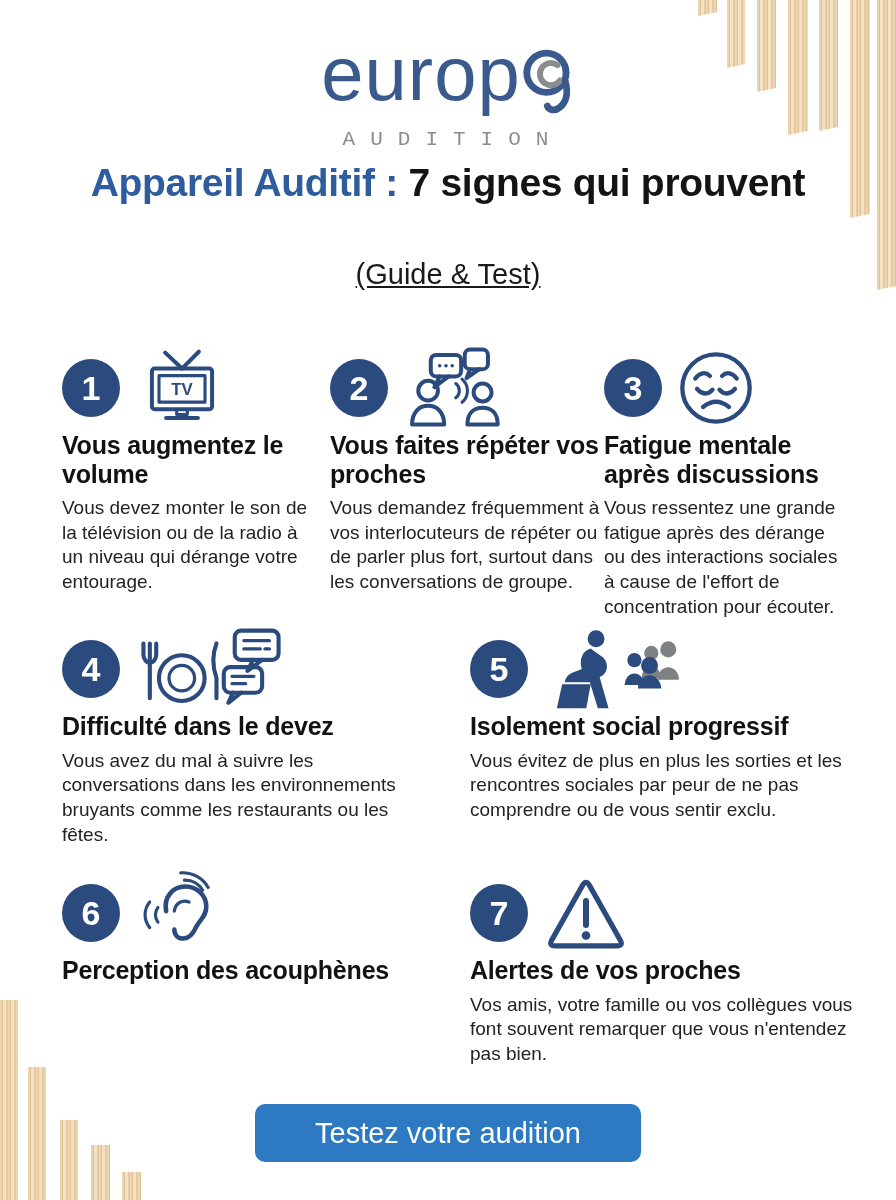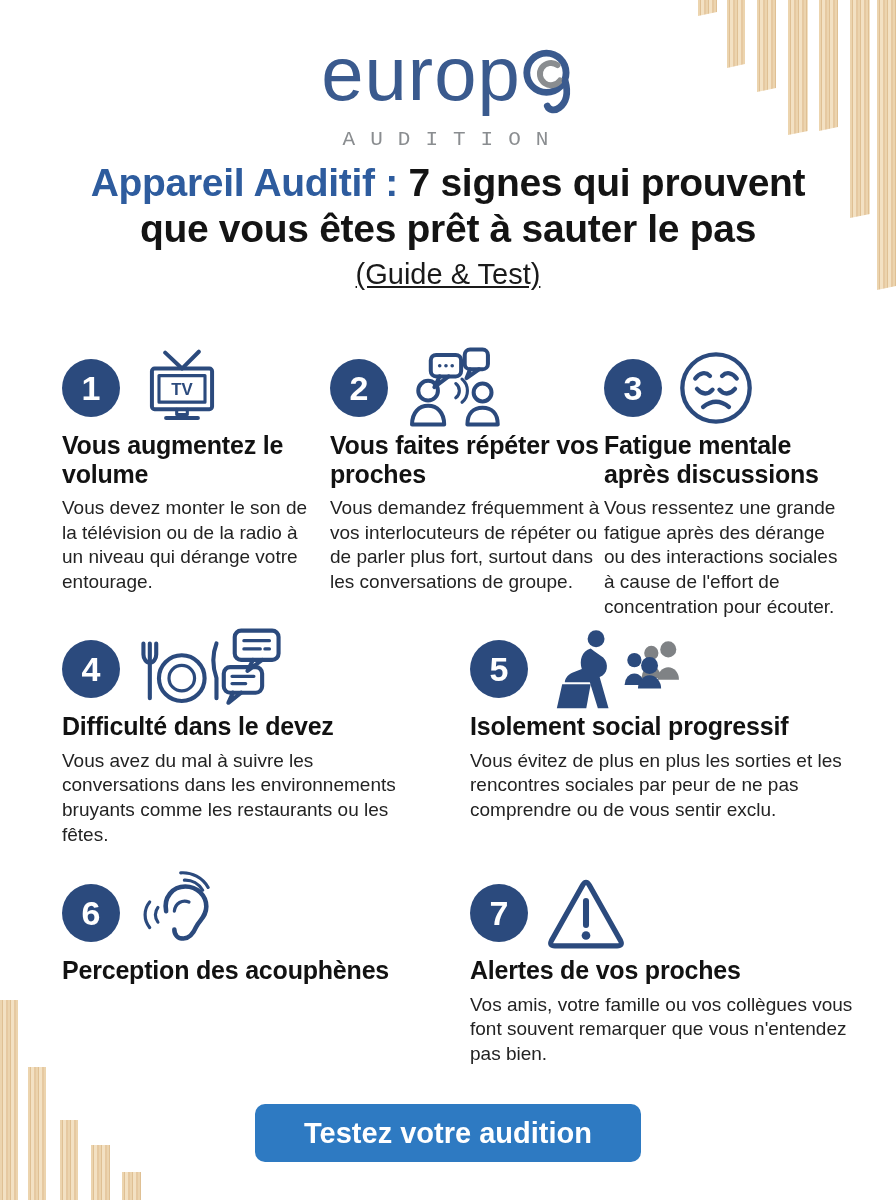--- a/index.html
+++ b/index.html
@@ -37,21 +37,21 @@
   .heading { color:#121212; font-size:25px; font-weight:bold; line-height:1.14; letter-spacing:-0.2px; }
   .body { margin-top:8px; color:#232323; font-size:19px; line-height:1.3; }
   .ic { stroke:#2b4a7d; fill:none; stroke-width:4.5; stroke-linecap:round; stroke-linejoin:round; }
   .ic .fillnavy { fill:#2b4a7d; stroke:none; }
   .ic .fillgray { fill:#7f8285; stroke:none; }
   .ic .thin { stroke-width:3.5; }
   
   .cta {
     position:absolute; top:1104px; left:50%; transform:translateX(-50%);
     width:386px; height:58px; background:#2e7ac2; border:none; border-radius:10px;
-    color:#ffffff; font-family:"Liberation Sans", sans-serif; font-size:29px; font-weight:bold; cursor:pointer;
+    color:#ffffff; font-family:"Liberation Sans", sans-serif; font-size:29px; font-weight:normal; cursor:pointer;
   }
   
   #item1 { top:345px; left:62px;  width:258px; }
   #item2 { top:345px; left:330px; width:272px; }
   #item3 { top:345px; left:604px; width:246px; }
   #item4 { top:626px; left:62px;  width:352px; }
   #item5 { top:626px; left:470px; width:382px; }
   #item6 { top:870px; left:62px;  width:372px; }
   #item7 { top:870px; left:470px; width:400px; }
 </style>
@@ -85,21 +85,20 @@
         <circle cx="27" cy="36" r="23" fill="none" stroke="#3a5a8e" stroke-width="8"></circle>
         <path d="M40 27 a13 13 0 1 0 3 18" fill="none" stroke="#8a8d90" stroke-width="7" stroke-linecap="round"></path>
         <path d="M49 46 c4 14 1 25 -7 31 c-5 4 -12 3 -14 -2" fill="none" stroke="#3a5a8e" stroke-width="8" stroke-linecap="round"></path>
       </svg>
     </div>
     <div class="logo-tagline">AUDITION</div>
   </div>
 
   <div class="title">
     <div><span class="hl">Appareil Auditif :</span><span> 7 signes qui prouvent</span></div>
-    <div>que vous êtes prêt à sauter le pas</div>
   </div>
   <div class="subtitle">(Guide &amp; Test)</div>
 
   <div class="item" id="item1">
     <div class="item-head">
       <div class="num">1</div>
       <svg class="ic" width="92" height="78" viewBox="0 0 104 88">
         <path d="M33 4 L52 22 L71 3"></path>
         <rect x="18" y="22" width="68" height="46" rx="3"></rect>
         <rect x="26" y="30" width="52" height="30" class="thin"></rect>

